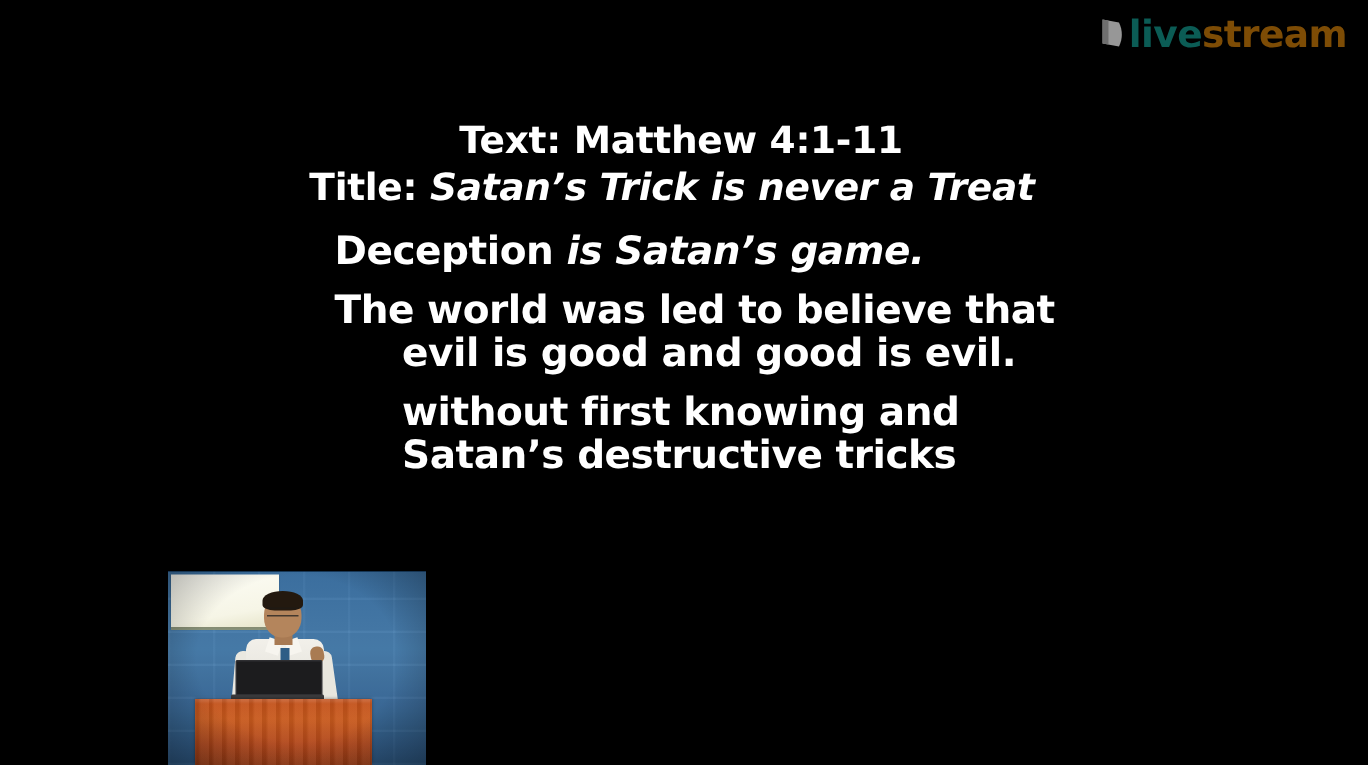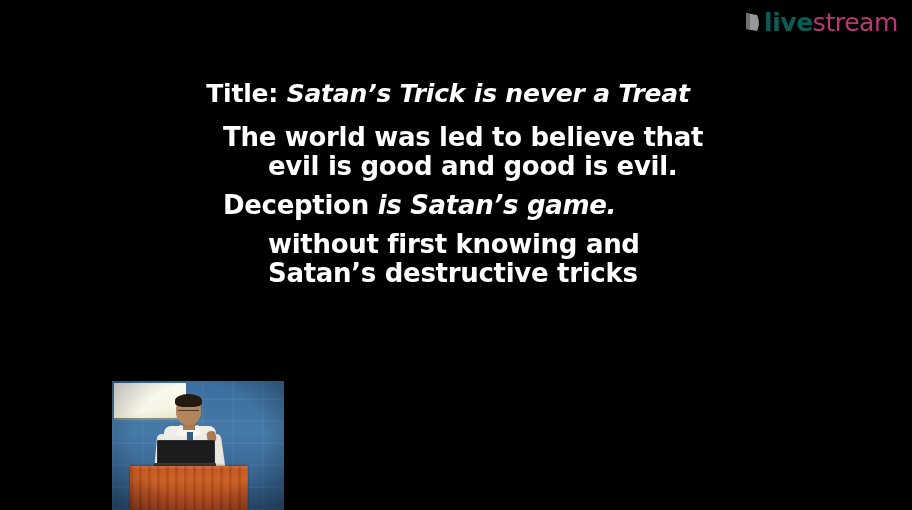--- a/index.html
+++ b/index.html
@@ -40,22 +40,22 @@
     line-height: 1;
     color: #b9b9b9;
     letter-spacing: -0.4px;
     white-space: nowrap;
   }
   #watermark .wordmark .bold {
     font-weight: 700;
     color: #0f766e;
   }
   #watermark .wordmark .light {
-    font-weight: 400;
-    color: #ec4899;
+    font-weight: 700;
+    color: #a16207;
   }
 
   
   #slide-text {
     position: absolute;
     left: 0;
     top: 78px;
     width: 912px;
     color: #ffffff;
   }
@@ -285,28 +285,29 @@
       <svg width="17" height="24" viewBox="0 0 17 24" xmlns="http://www.w3.org/2000/svg">
         <path d="M2 2 L13 4 C15.5 9 15.5 15 13 20 L2 18 Z" fill="#c2c2c2"></path>
         <path d="M2 2 L6 2.7 L6 18.6 L2 18 Z" fill="#8f8f8f"></path>
       </svg>
     </span>
     <span class="wordmark"><span class="bold">live</span><span class="light">stream</span></span>
   </div>
 
   <div id="slide-text">
 
+    <div class="heading-line" id="heading-text-line"><span>Text: </span><span>Matthew 4:1-11</span></div>
 
     <div class="heading-line" id="heading-title-line"><span>Title: </span><span class="em">Satan’s Trick is never a Treat</span></div>
 
     <div id="body-block">
 
+      <p class="body-para"><span>Deception </span><span class="em">is Satan’s game.</span></p>
+
       <p class="body-para"><span>The world was led to believe that</span><span class="cont">evil is good and good is evil.</span></p>
-
-      <p class="body-para"><span>Deception </span><span class="em">is Satan’s game.</span></p>
 
       <p class="body-para"><span class="cont">without first knowing and</span><span class="cont">Satan’s destructive tricks</span></p>
 
     </div>
   </div>
 
   <div id="pip">
     <div class="wall"></div>
     <div class="wall-texture"></div>
     <div class="screen"></div>

